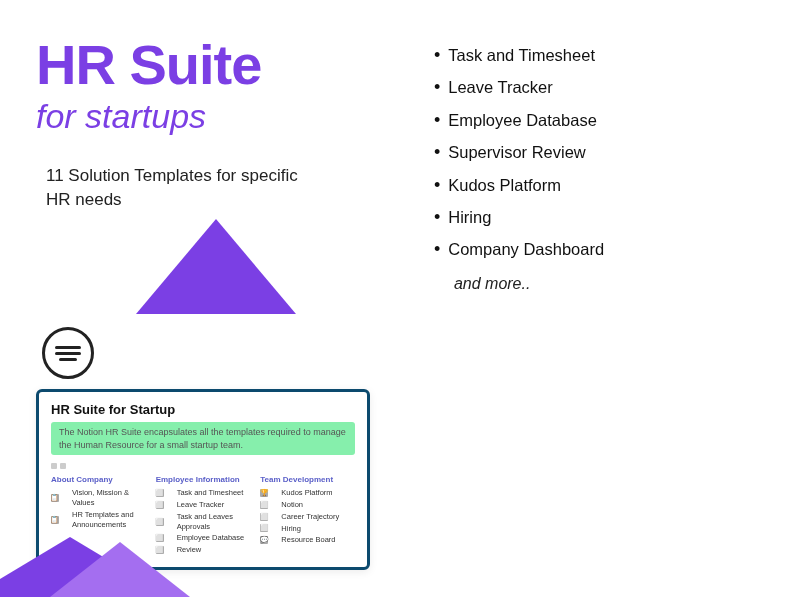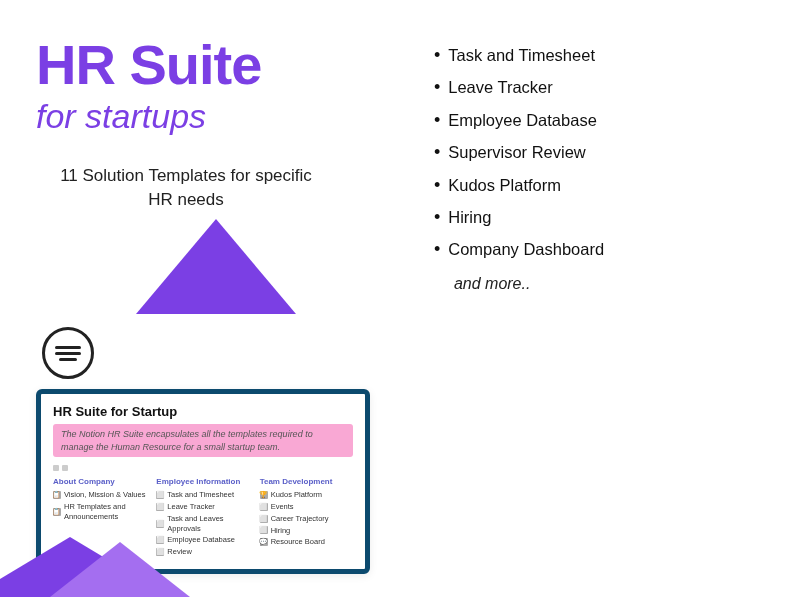--- a/index.html
+++ b/index.html
@@ -44,21 +44,20 @@
       font-weight: 400;
       margin-top: 2px;
       margin-bottom: 28px;
     }
 
     .description {
       font-size: 17px;
       color: #222;
       font-weight: 400;
       line-height: 1.45;
-      text-align: center;
       max-width: 280px;
       margin-left: 10px;
     }
 
     
     .triangle-wrapper {
       position: relative;
       width: 100%;
       height: 90px;
       margin-top: 6px;
@@ -100,40 +99,39 @@
       border-radius: 2px;
     }
     .notion-line.short {
       width: 18px;
     }
 
     
     .notion-mockup {
       margin-top: 10px;
       background: #fff;
-      border: 5px solid #0c4a6e;
+      border: 3px solid #0c4a6e;
       border-radius: 6px;
       padding: 10px 12px 10px 12px;
       box-shadow: 0 2px 8px rgba(0,0,0,0.08);
       width: 96%;
       flex-shrink: 0;
     }
 
     .mockup-title {
       font-size: 13px;
       font-weight: 700;
       color: #111;
       margin-bottom: 5px;
     }
 
     .mockup-description {
       font-size: 9px;
       color: #555;
-      font-style: italic;
-      background: #f9a8d4;
+      background: #86efac;
       padding: 4px 8px;
       border-radius: 3px;
       margin-bottom: 8px;
       line-height: 1.4;
     }
 
     .mockup-icon-bar {
       display: flex;
       gap: 3px;
       margin-bottom: 6px;
@@ -158,21 +156,21 @@
     .col-header {
       font-size: 8px;
       font-weight: 700;
       color: #5a5fc8;
       margin-bottom: 4px;
     }
 
     .col-item {
       display: flex;
       align-items: center;
-      gap: 3px;
+      gap: 13px;
       margin-bottom: 2px;
     }
 
     .col-item-icon {
       width: 8px;
       height: 8px;
       background: #aaa;
       border-radius: 1px;
       flex-shrink: 0;
       font-size: 7px;
@@ -331,21 +329,21 @@
         </div>
 
         <div class="mockup-col">
           <div class="col-header">Team Development</div>
           <div class="col-item">
             <div class="col-item-icon">🏆</div>
             <span class="col-item-text">Kudos Platform</span>
           </div>
           <div class="col-item">
             <div class="col-item-icon">⬜</div>
-            <span class="col-item-text">Events</span>
+            <span class="col-item-text">Notion</span>
           </div>
           <div class="col-item">
             <div class="col-item-icon">⬜</div>
             <span class="col-item-text">Career Trajectory</span>
           </div>
           <div class="col-item">
             <div class="col-item-icon">⬜</div>
             <span class="col-item-text">Hiring</span>
           </div>
           <div class="col-item">

